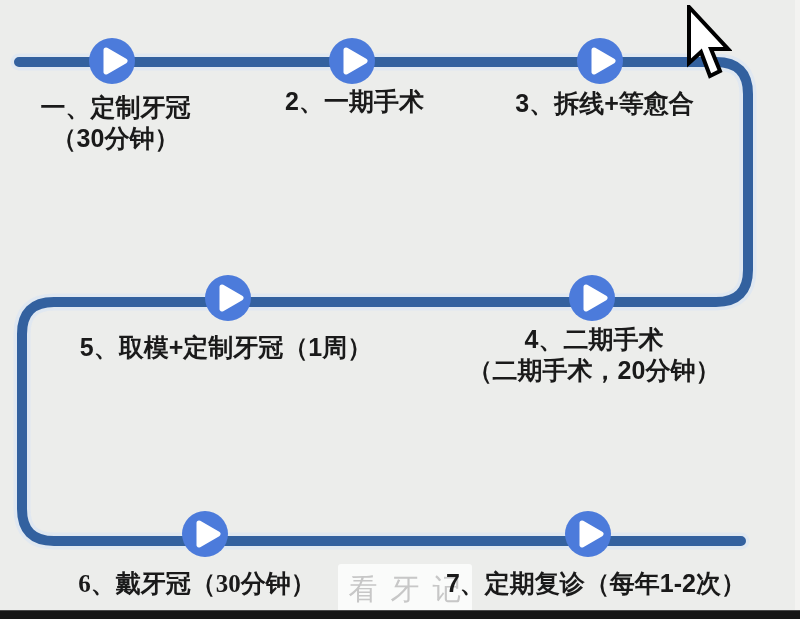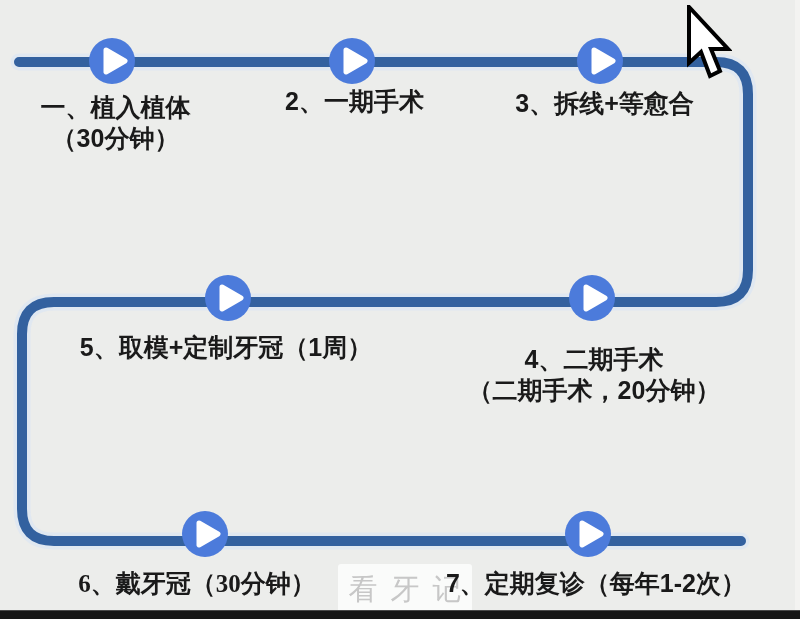--- a/index.html
+++ b/index.html
@@ -69,33 +69,33 @@
       <circle class="marker-circle" r="23" fill="#4c7bdb"></circle>
       <path class="play-tri" d="M -6 -11 L 13 0 L -6 11 Z"></path>
     </g>
   </svg>
 
   <div class="watermark-band">
     <span class="watermark-text">看牙记</span>
   </div>
 
   <div class="step-label" style="left:8px;top:92px;width:215px;">
-    <span>一、植入植体</span>
+    <span>一、定制牙冠</span>
     <span>（30分钟）</span>
   </div>
 
   <div class="step-label" style="left:237px;top:86px;width:235px;">
     <span>2、一期手术</span>
   </div>
 
   <div class="step-label" style="left:487px;top:88px;width:235px;">
     <span>3、拆线+等愈合</span>
   </div>
 
-  <div class="step-label" style="left:453px;top:344px;width:282px;">
+  <div class="step-label" style="left:453px;top:324px;width:282px;">
     <span>4、二期手术</span>
     <span>（二期手术，20分钟）</span>
   </div>
 
   <div class="step-label" style="left:58px;top:332px;width:336px;">
     <span>5、取模+定制牙冠（1周）</span>
   </div>
 
   <div class="step-label" style="left:40px;top:568px;width:314px;font-family:Liberation Serif, serif;">
     <span>6、戴牙冠（30分钟）</span>

